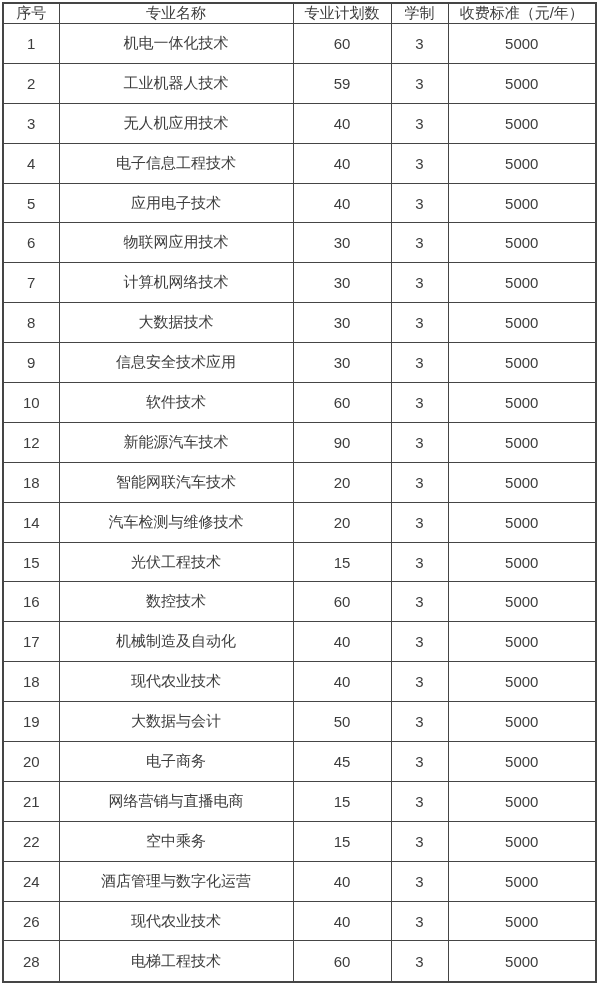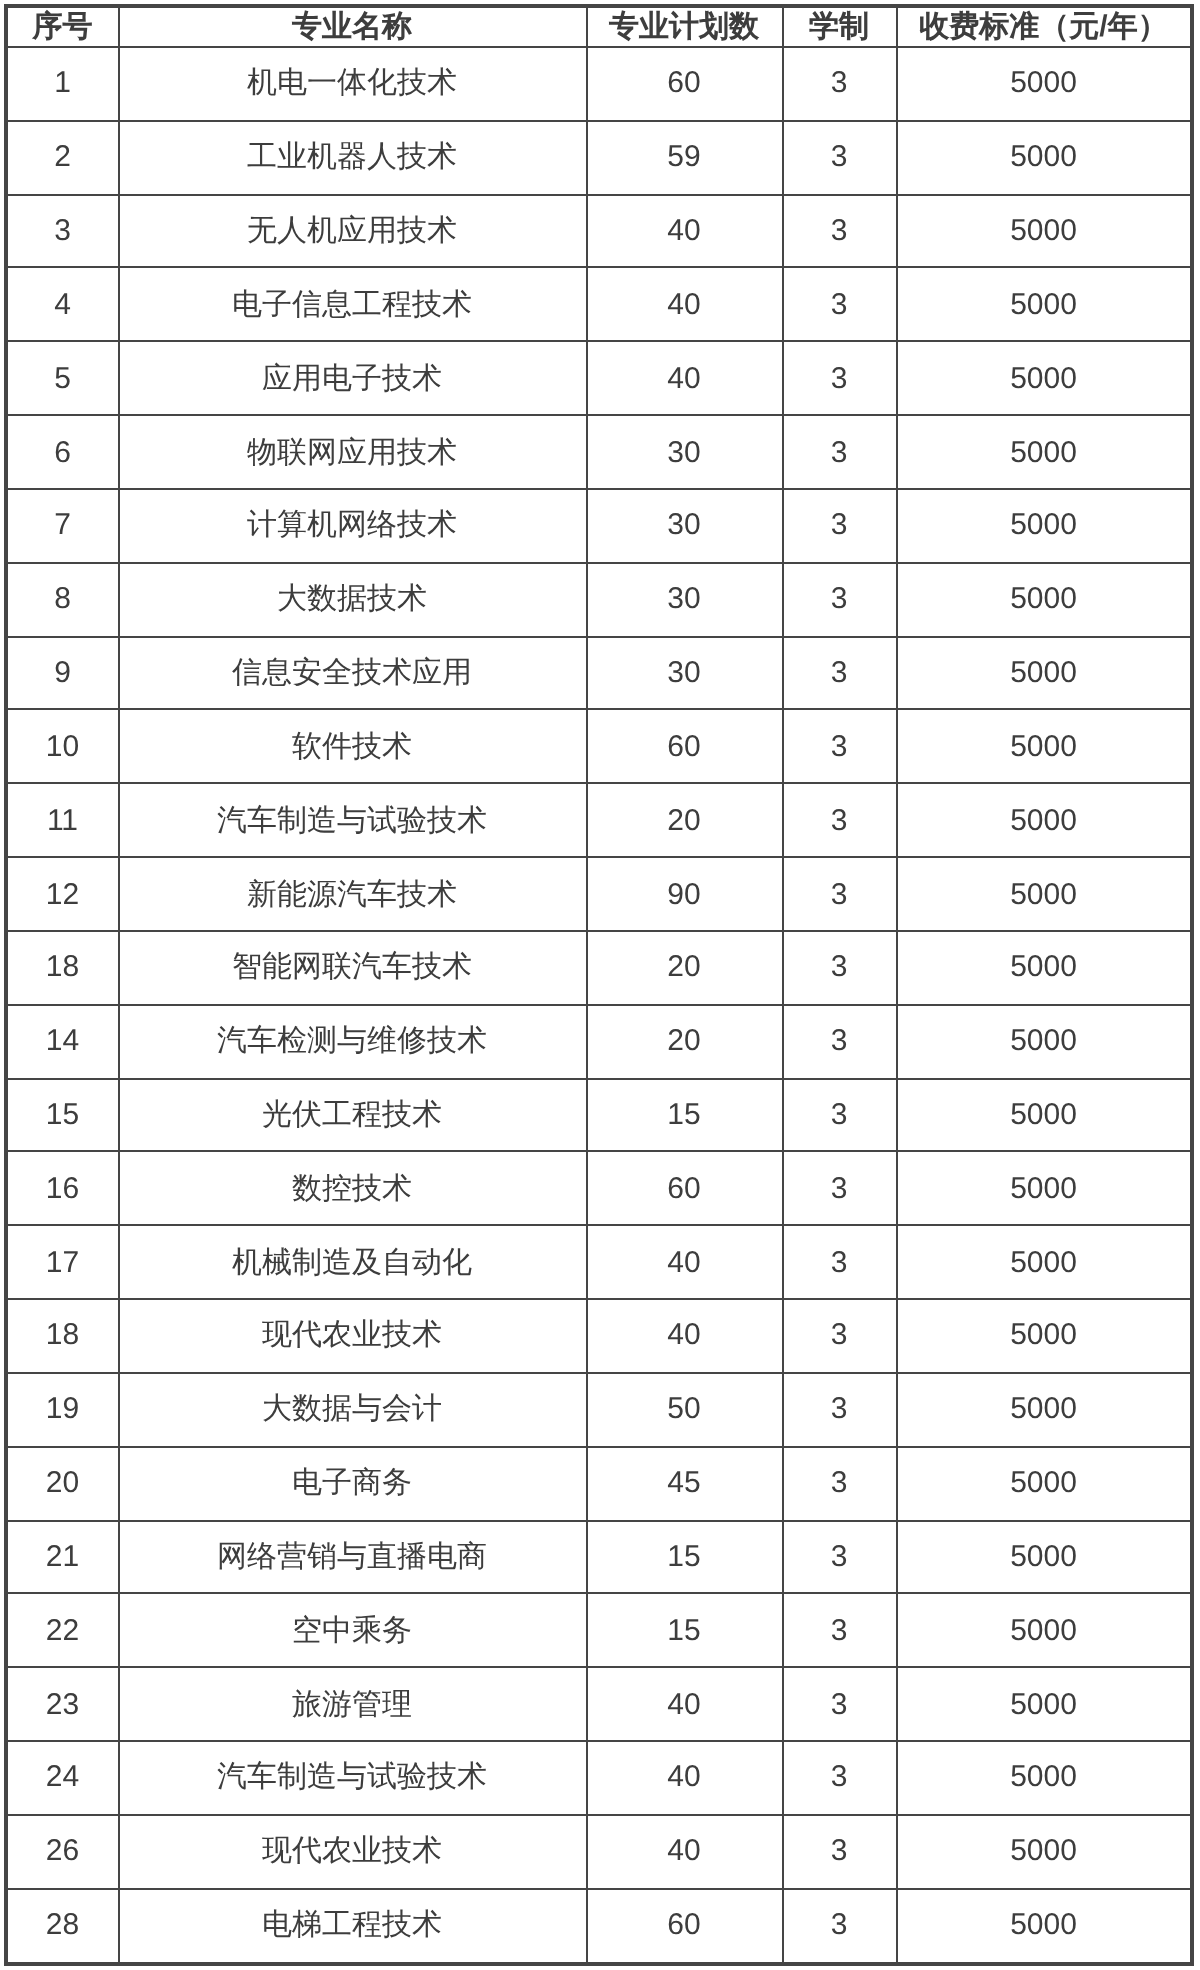--- a/index.html
+++ b/index.html
@@ -29,21 +29,21 @@
   .plan-table td {
     border: 1px solid #454545;
     text-align: center;
     vertical-align: middle;
     font-size: 15px;
     padding: 0 2px;
     overflow: hidden;
     white-space: nowrap;
   }
   .plan-table th {
-    font-weight: bold;
+    font-weight: normal;
   }
   .plan-table td {
     font-weight: normal;
   }
 </style>
 </head>
 <body>
 
 <table class="plan-table">
   <colgroup>
@@ -127,27 +127,20 @@
         <td>5000</td>
       </tr>
       <tr>
         <td>10</td>
         <td>软件技术</td>
         <td>60</td>
         <td>3</td>
         <td>5000</td>
       </tr>
       <tr>
-        <td>11</td>
-        <td>汽车制造与试验技术</td>
-        <td>20</td>
-        <td>3</td>
-        <td>5000</td>
-      </tr>
-      <tr>
         <td>12</td>
         <td>新能源汽车技术</td>
         <td>90</td>
         <td>3</td>
         <td>5000</td>
       </tr>
       <tr>
         <td>18</td>
         <td>智能网联汽车技术</td>
         <td>20</td>
@@ -211,29 +204,22 @@
         <td>5000</td>
       </tr>
       <tr>
         <td>22</td>
         <td>空中乘务</td>
         <td>15</td>
         <td>3</td>
         <td>5000</td>
       </tr>
       <tr>
-        <td>23</td>
-        <td>旅游管理</td>
-        <td>40</td>
-        <td>3</td>
-        <td>5000</td>
-      </tr>
-      <tr>
         <td>24</td>
-        <td>汽车制造与试验技术</td>
+        <td>酒店管理与数字化运营</td>
         <td>40</td>
         <td>3</td>
         <td>5000</td>
       </tr>
       <tr>
         <td>26</td>
         <td>现代农业技术</td>
         <td>40</td>
         <td>3</td>
         <td>5000</td>

